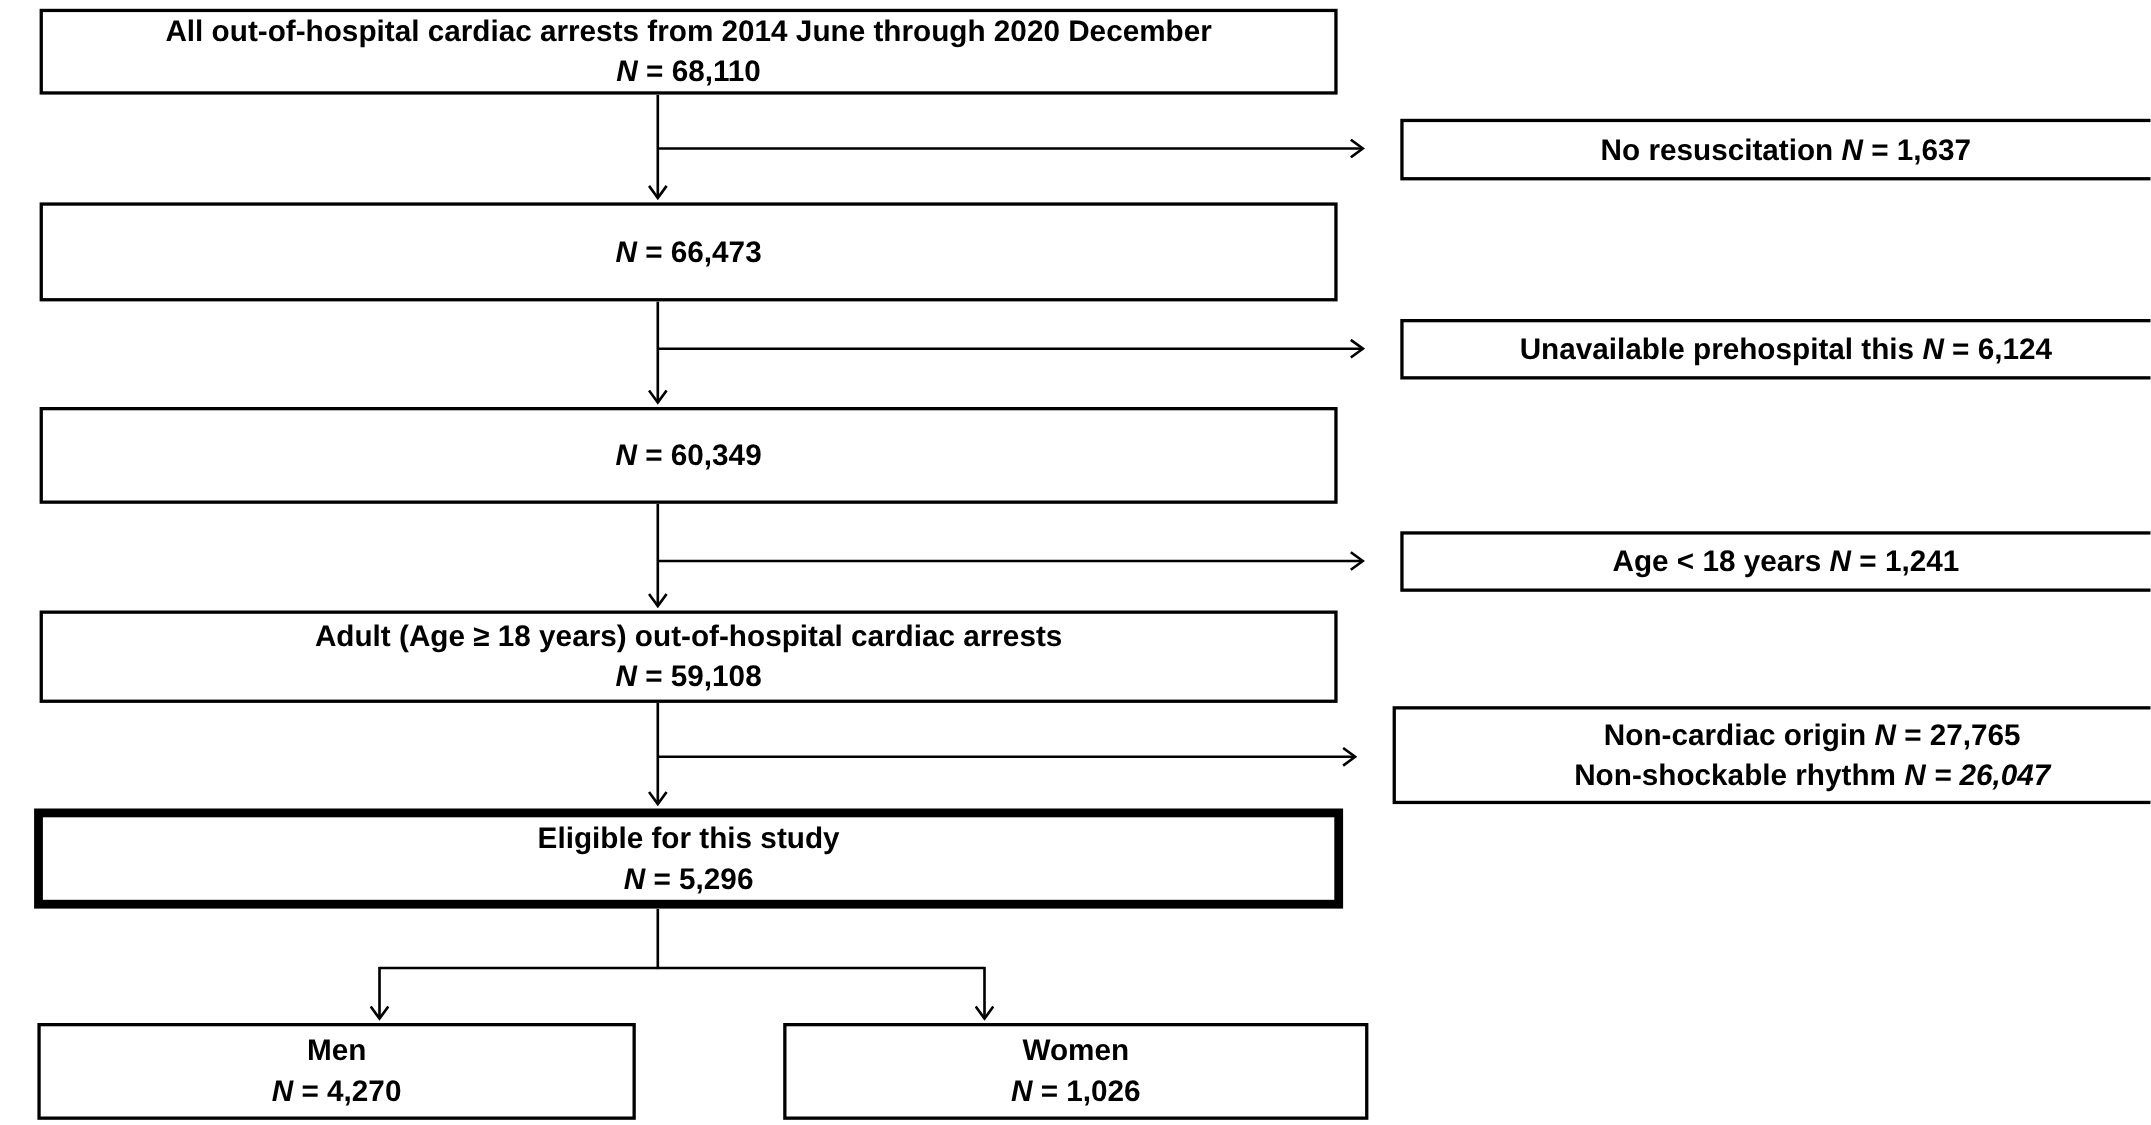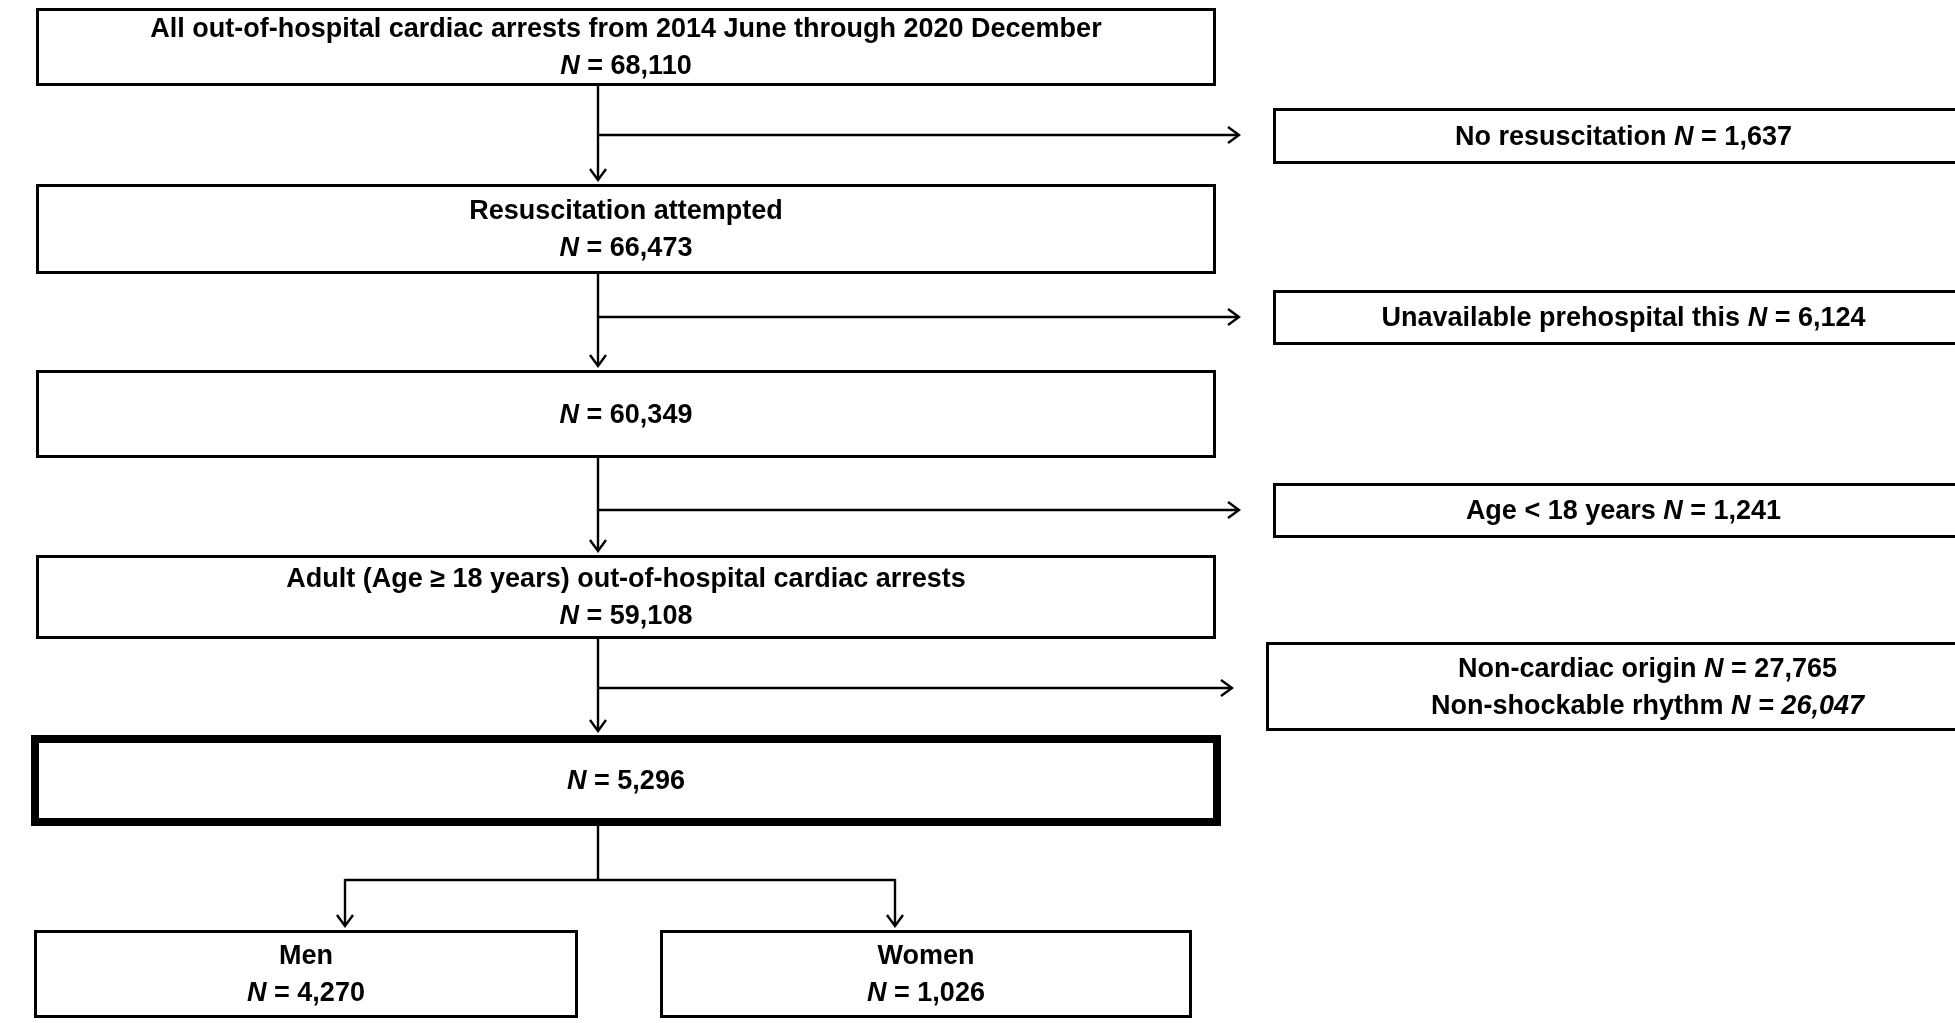--- a/index.html
+++ b/index.html
@@ -28,21 +28,21 @@
   .box .line{white-space:nowrap;}
   i.n{font-style:italic;}
   i{font-style:italic;}
   
   .b-all    {left:8px;   top:8px;   width:1180px; height:78px;}
   .b-resus  {left:8px;   top:184px; width:1180px; height:90px;}
   .b-avail  {left:8px;   top:370px; width:1180px; height:88px;}
   .b-adult  {left:8px;   top:555px; width:1180px; height:84px;}
   .b-elig   {left:3px;   top:735px; width:1190px; height:91px; border-width:8px;}
   .b-men    {left:6px;   top:930px; width:544px;  height:88px;}
-  .b-women  {left:632px; top:930px; width:532px;  height:88px;text-align:center;}
+  .b-women  {left:684px; top:930px; width:532px;  height:88px;text-align:center;}
   
   .s-nores  {left:1245px; top:108px; width:701px; height:56px;}
   .s-unav   {left:1245px; top:290px; width:701px; height:55px;}
   .s-age    {left:1245px; top:483px; width:701px; height:55px;align-items:center;}
   .s-noncar {left:1238px; top:642px; width:763px; height:89px; line-height:37px;}
   .connectors{position:absolute;left:0;top:0;width:1955px;height:1023px;pointer-events:none;}
 </style>
 </head>
 <body>
 
@@ -65,34 +65,34 @@
   <line x1="345" y1="879" x2="345" y2="925" stroke="#000" stroke-width="2.4" marker-end="url(#ah)"></line>
   <line x1="895" y1="879" x2="895" y2="925" stroke="#000" stroke-width="2.4" marker-end="url(#ah)"></line>
 </svg>
 
 <div class="box b-all">
   <div class="line"><span>All out-of-hospital cardiac arrests  from 2014 June  through 2020 December</span></div>
   <div class="line"><i class="n">N</i><span> = 68,110</span></div>
 </div>
 
 <div class="box b-resus">
-  <div class="line"><span>Resuscitation attempted</span></div>
   <div class="line"><i class="n">N</i><span> = 66,473</span></div>
 </div>
 
 <div class="box b-avail">
   <div class="line"><i class="n">N</i><span> =  60,349</span></div>
 </div>
 
 <div class="box b-adult">
   <div class="line"><span>Adult (Age ≥ 18 years) out-of-hospital cardiac arrests</span></div>
   <div class="line"><i class="n">N</i><span> =  59,108</span></div>
 </div>
 
 <div class="box b-elig">
+  <div class="line"><span>Eligible for this study</span></div>
   <div class="line"><i class="n">N</i><span> = 5,296</span></div>
 </div>
 
 <div class="box b-men">
   <div class="line"><span>Men</span></div>
   <div class="line"><i class="n">N</i><span> = 4,270</span></div>
 </div>
 
 <div class="box b-women">
   <div class="line"><span>Women</span></div>

